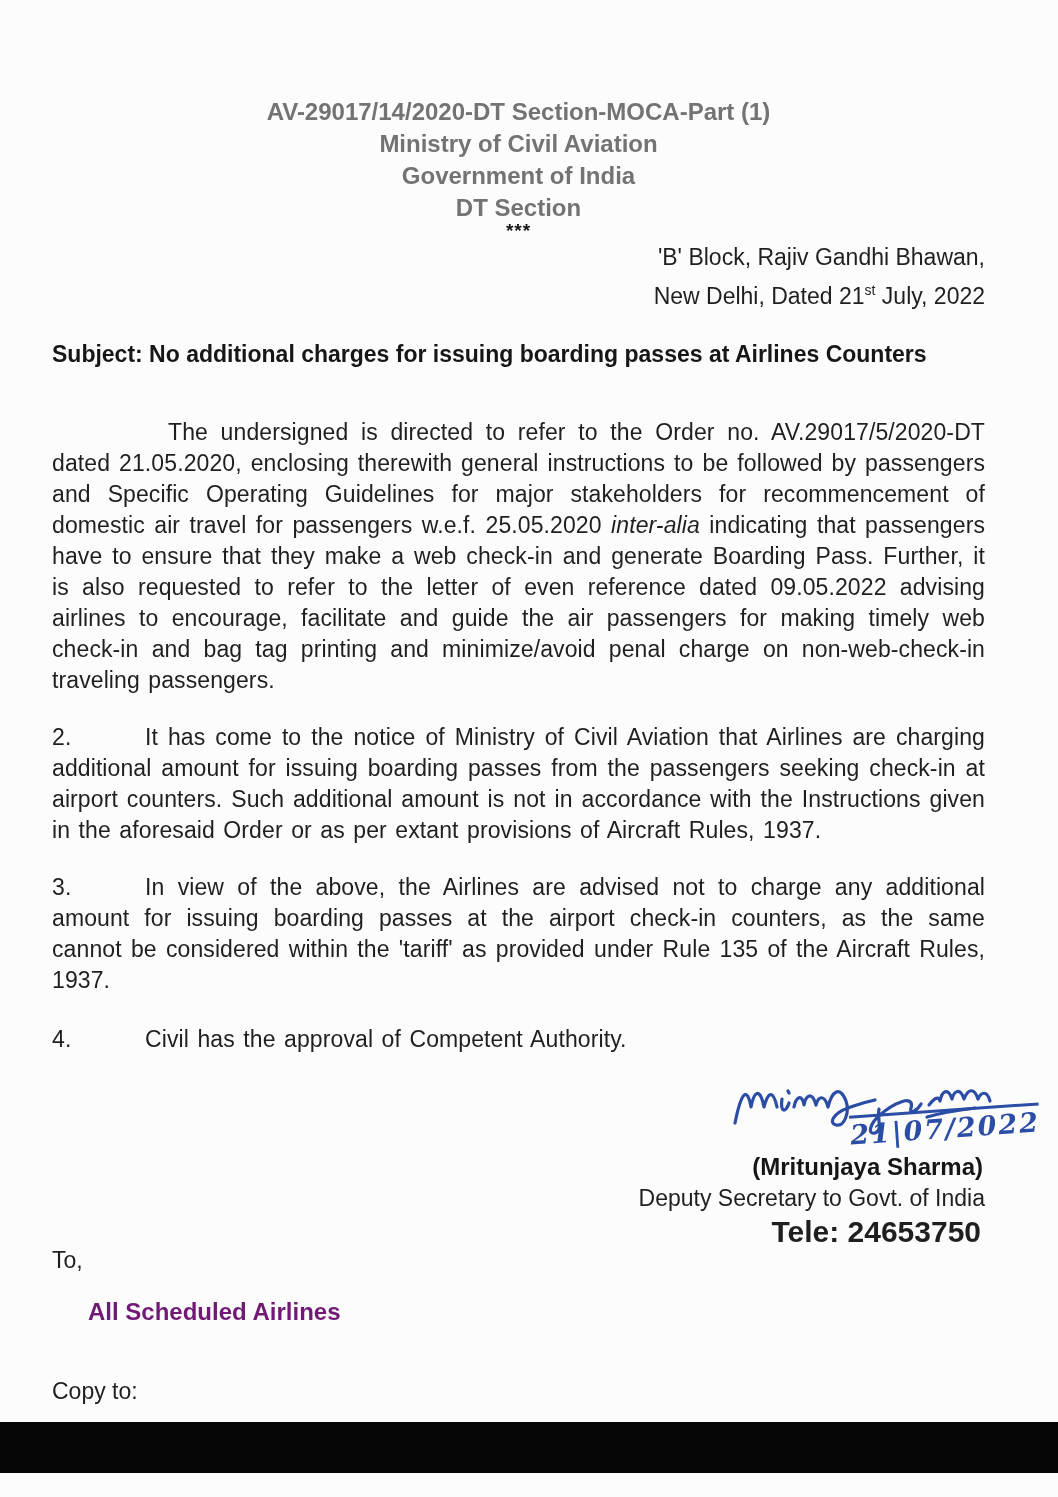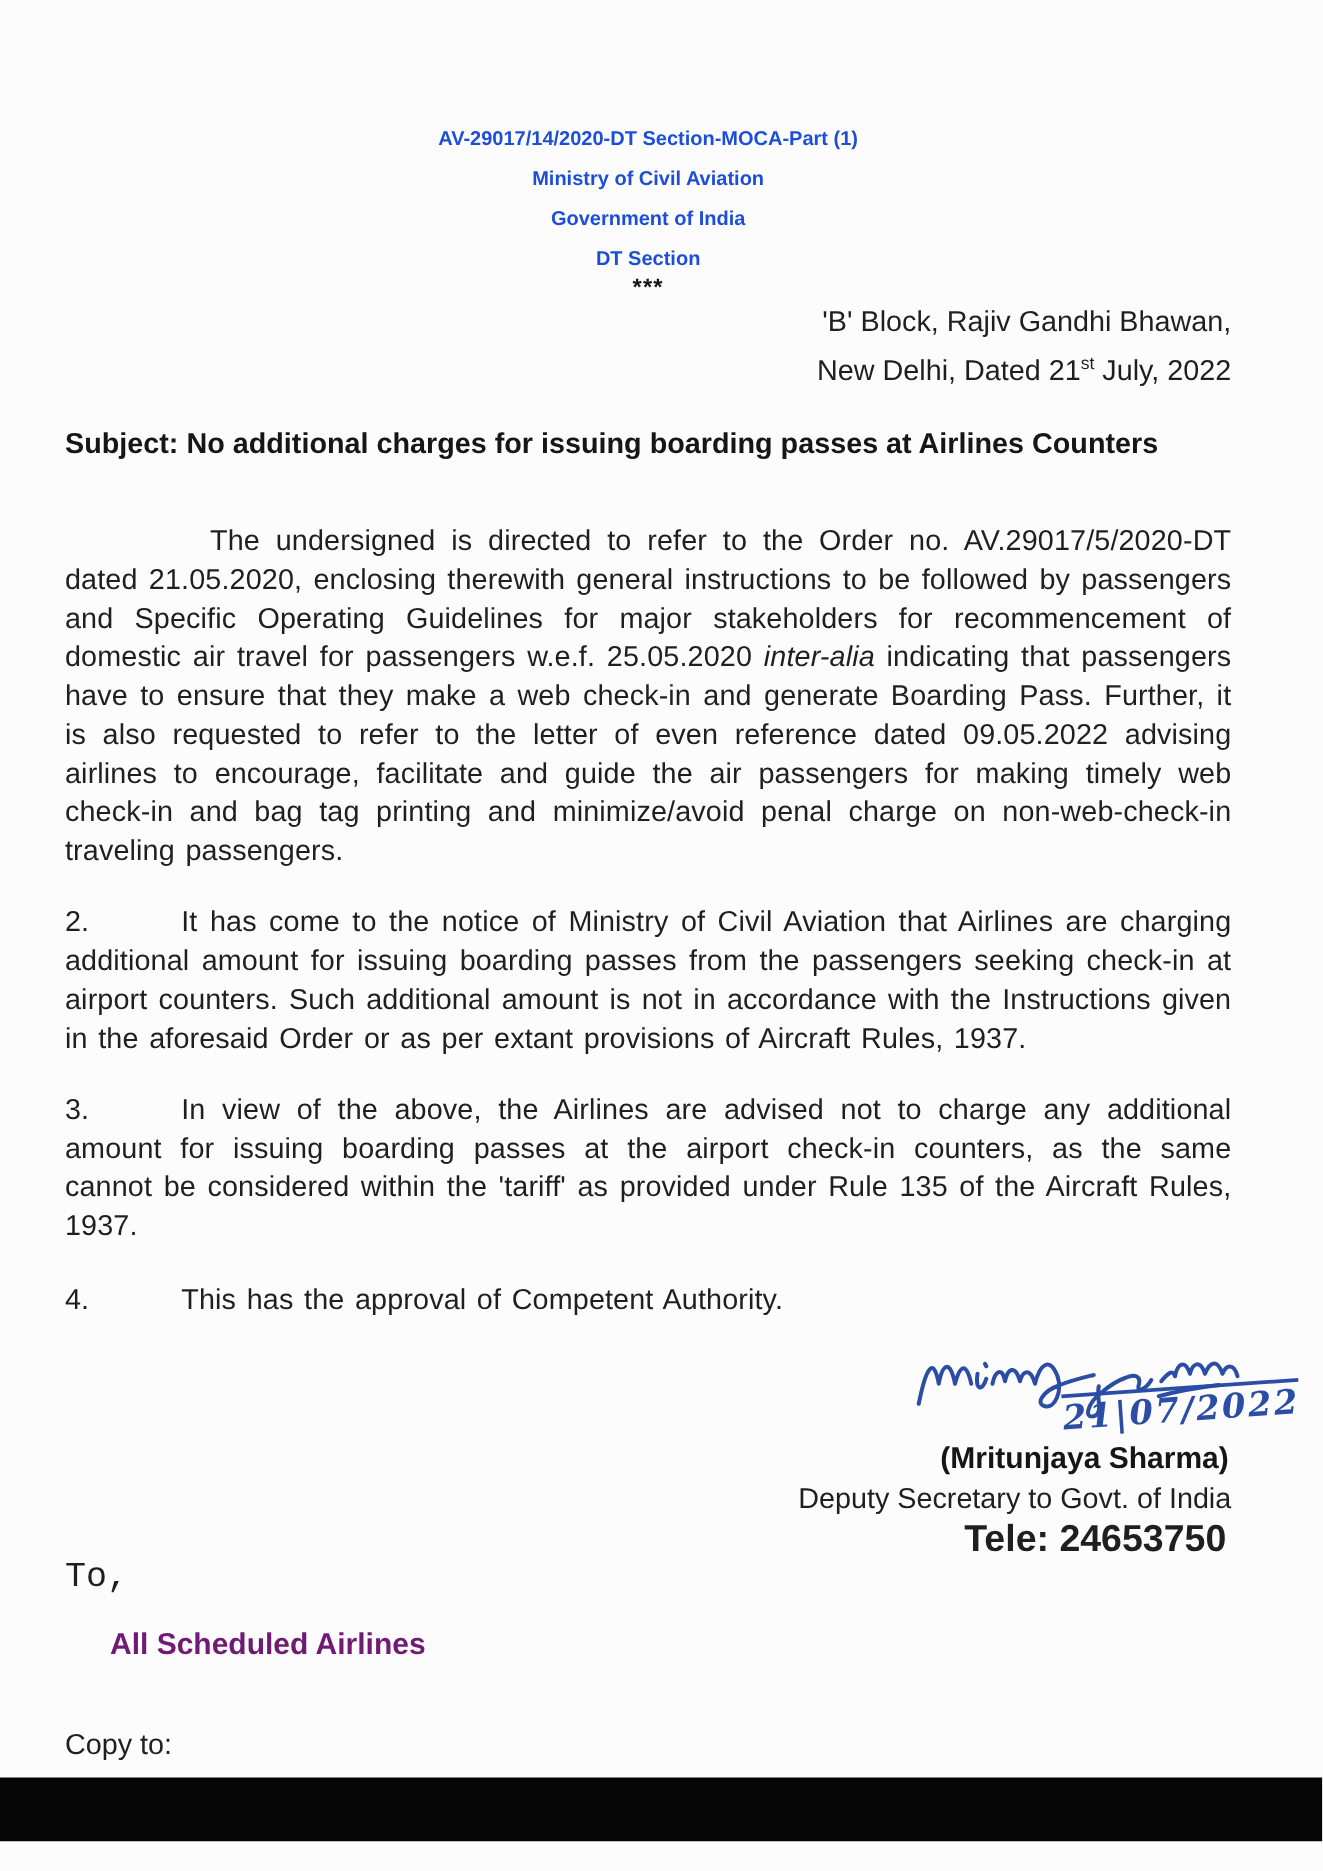--- a/index.html
+++ b/index.html
@@ -11,23 +11,23 @@
     font-family:"Liberation Sans","DejaVu Sans",sans-serif;
     color:#1f1f1f;
     -webkit-font-smoothing:antialiased;
   }
   .content{padding:0 73px 0 52px;}
   
   .letterhead{
     text-align:center;
     margin-top:96px;
     font-weight:bold;
-    font-size:16px;
+    font-size:24px;
     line-height:32px;
-    color:#1d4ed8;
+    color:#737373;
   }
   .stars{
     text-align:center;
     font-weight:bold;
     font-size:19px;
     line-height:14px;
     letter-spacing:1px;
     color:#171717;
   }
   .dateline{
@@ -67,21 +67,21 @@
     font-style:italic;font-weight:bold;
     font-size:27px;letter-spacing:2px;
     transform:rotate(-4deg);
     border-top:3px solid #2b4da6;
     padding-top:1px;
   }
   .sig-name{position:absolute;right:2px;top:76px;font-weight:bold;font-size:24px;color:#161616;}
   .sig-title{position:absolute;right:0;top:108px;font-size:23px;}
   .sig-tele{position:absolute;right:4px;top:138px;font-size:30px;font-weight:bold;}
   
-  .to-label{margin-top:-8px;font-size:28px;font-family:Liberation Mono, monospace;}
+  .to-label{margin-top:-8px;font-size:23px;}
   .to-addressee{margin-top:24px;margin-left:36px;font-weight:bold;font-size:24px;color:#701a75;}
   .copy-label{margin-top:52px;font-size:23px;text-underline-offset:4px;}
   .copy-line{margin-top:38px;font-size:23px;}
   .copy-line .bold{font-weight:bold;color:#161616;}
   
   .bottom-band{
     position:absolute;left:0;top:1422px;
     width:1058px;height:51px;
     background:#050505;
   }
@@ -106,21 +106,21 @@
     </div>
 
     <div class="subject">Subject: No additional charges for issuing boarding passes at Airlines Counters</div>
 
     <div class="para para-first"><span>The undersigned is directed to refer to the Order no. AV.29017/5/2020-DT dated 21.05.2020, enclosing therewith general instructions to be followed by passengers and Specific Operating Guidelines for major stakeholders for recommencement of domestic air travel for passengers w.e.f. 25.05.2020 </span><span class="em">inter-alia</span><span> indicating that passengers have to ensure that they make a web check-in and generate Boarding Pass. Further, it is also requested to refer to the letter of even reference dated 09.05.2022 advising airlines to encourage, facilitate and guide the air passengers for making timely web check-in and bag tag printing and minimize/avoid penal charge on non-web-check-in traveling passengers.</span></div>
 
     <div class="para para-num"><span class="pnum">2.</span><span>It has come to the notice of Ministry of Civil Aviation that Airlines are charging additional amount for issuing boarding passes from the passengers seeking check-in at airport counters. Such additional amount is not in accordance with the Instructions given in the aforesaid Order or as per extant provisions of Aircraft Rules, 1937.</span></div>
 
     <div class="para para-num"><span class="pnum">3.</span><span>In view of the above, the Airlines are advised not to charge any additional amount for issuing boarding passes at the airport check-in counters, as the same cannot be considered within the 'tariff' as provided under Rule 135 of the Aircraft Rules, 1937.</span></div>
 
-    <div class="para para-short"><span class="pnum">4.</span><span>This has the approval of Competent Authority.</span></div>
+    <div class="para para-short"><span class="pnum">4.</span><span>Civil has the approval of Competent Authority.</span></div>
 
     <div class="signoff">
       <svg class="sig-scrawl" width="262" height="58" viewBox="0 0 262 58">
         <g fill="none" stroke="#2b4da6" stroke-width="3.2" stroke-linecap="round" stroke-linejoin="round">
           <path d="M4,46 C10,16 16,8 20,30 C23,14 29,10 33,30 C37,15 42,12 46,30 M51,22 C49,36 55,36 58,26 M57,14 l1,2 M63,30 C65,20 71,16 73,28 C75,18 81,14 85,28 C87,20 93,16 97,30 C101,14 109,8 115,24 C119,36 113,50 105,48 C97,46 103,36 117,31 C127,27 136,25 144,23"></path>
           <path d="M148,32 C146,42 152,54 144,56 C136,58 139,46 149,38 C157,31 164,27 170,25 C177,22 182,24 180,31 C178,38 186,34 190,27"></path>
           <path d="M198,28 C203,22 207,18 209,24 C211,14 217,10 221,22 C223,14 229,10 233,22 C237,12 243,10 247,22 C250,15 256,13 259,24"></path>
           <path d="M196,40 C210,36 228,33 244,31"></path>
         </g>
       </svg>

